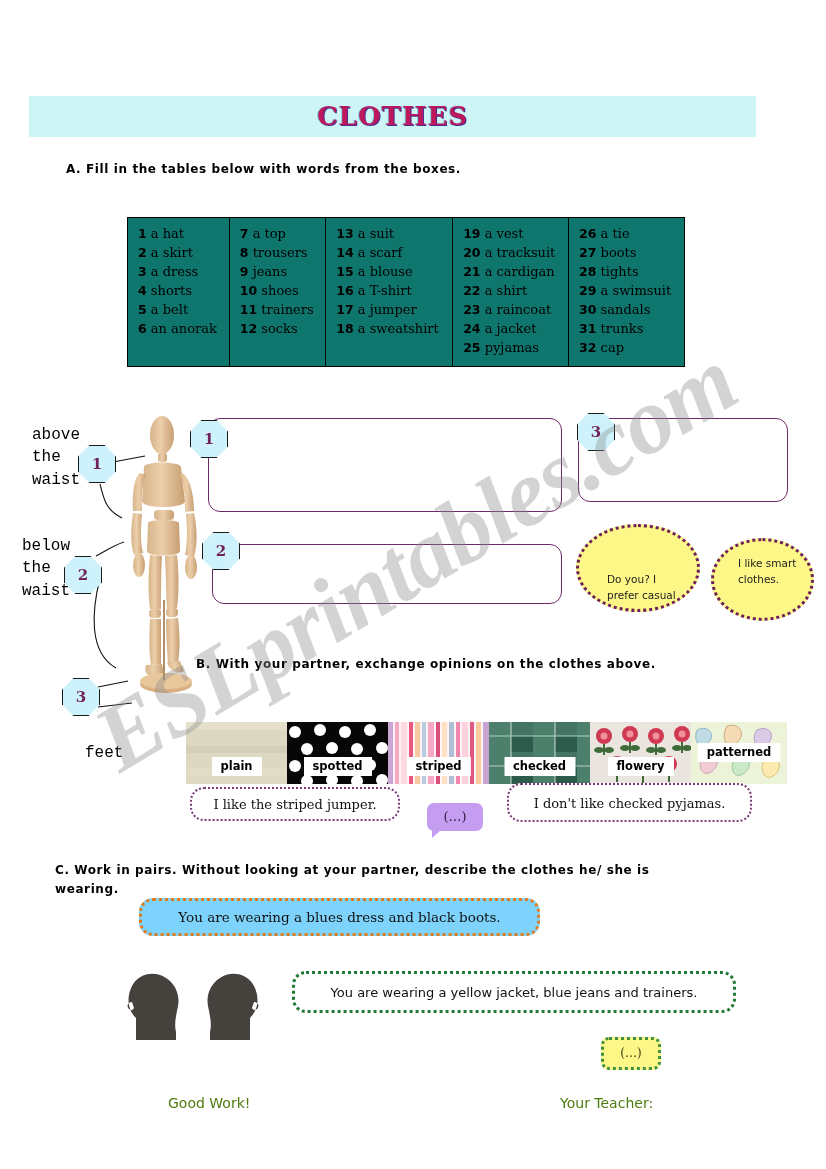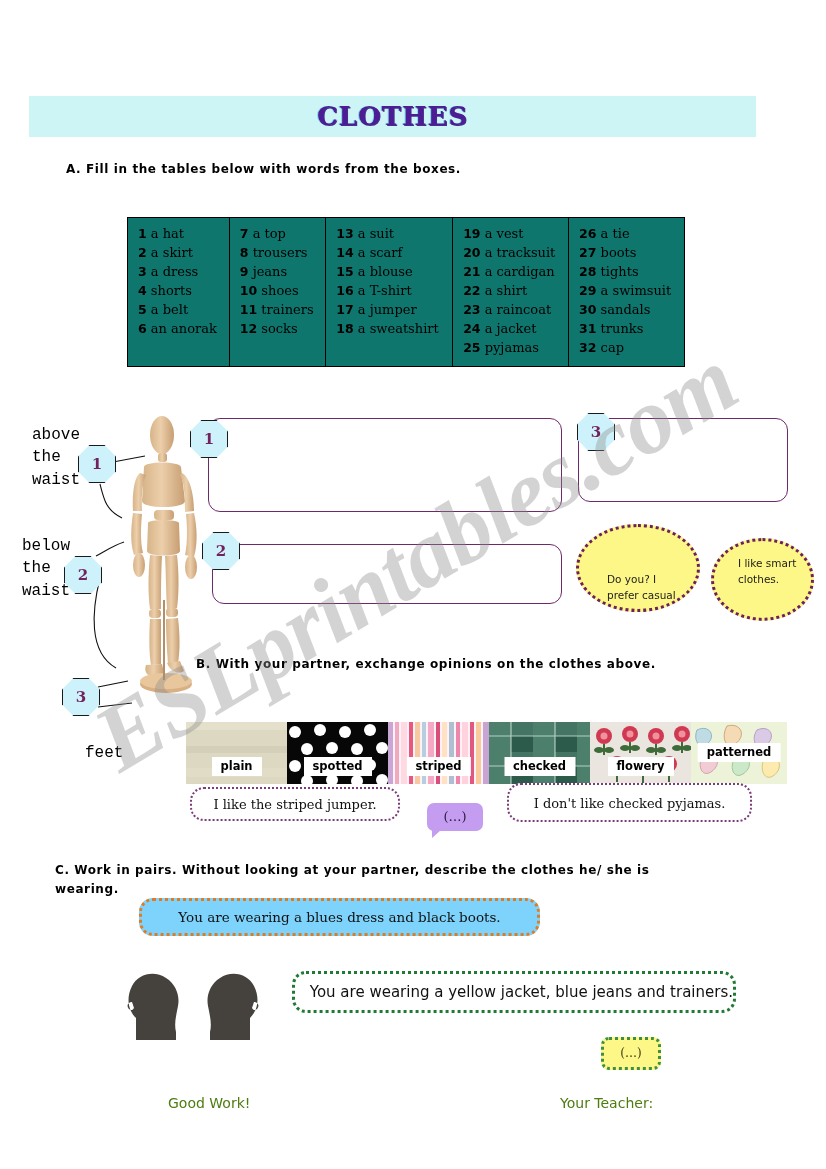--- a/index.html
+++ b/index.html
@@ -60,21 +60,21 @@
     left: 0;
     top: 0;
     width: 727px;
     height: 41px;
     line-height: 41px;
     text-align: center;
     font-family: "DejaVu Serif", serif;
     font-weight: bold;
     font-size: 26px;
     letter-spacing: 1px;
-    color: #4c1d95;
+    color: #be185d;
     text-shadow: 1px 1px 0 #4a2d8f, -1px 0 0 #7fd8e8;
   }
 
   
   .instruction {
     position: absolute;
     font-family: "DejaVu Sans", sans-serif;
     font-weight: bold;
     font-size: 12px;
     color: #000000;
@@ -323,23 +323,23 @@
     border: 3px dotted #1f7a33;
     border-radius: 14px;
     box-sizing: border-box;
     z-index: 20;
   }
   #bubble-green .gtxt {
     position: absolute;
     left: 0; top: 50%;
     transform: translateY(-50%);
     width: 100%;
-    text-align: right;
+    text-align: center;
     font-family: "DejaVu Sans", sans-serif;
-    font-size: 15px;
+    font-size: 13px;
     color: #111111;
     white-space: nowrap;
   }
   #bubble-final {
     position: absolute;
     left: 601px;
     top: 1037px;
     width: 60px;
     height: 33px;
     background: #fdf787;

